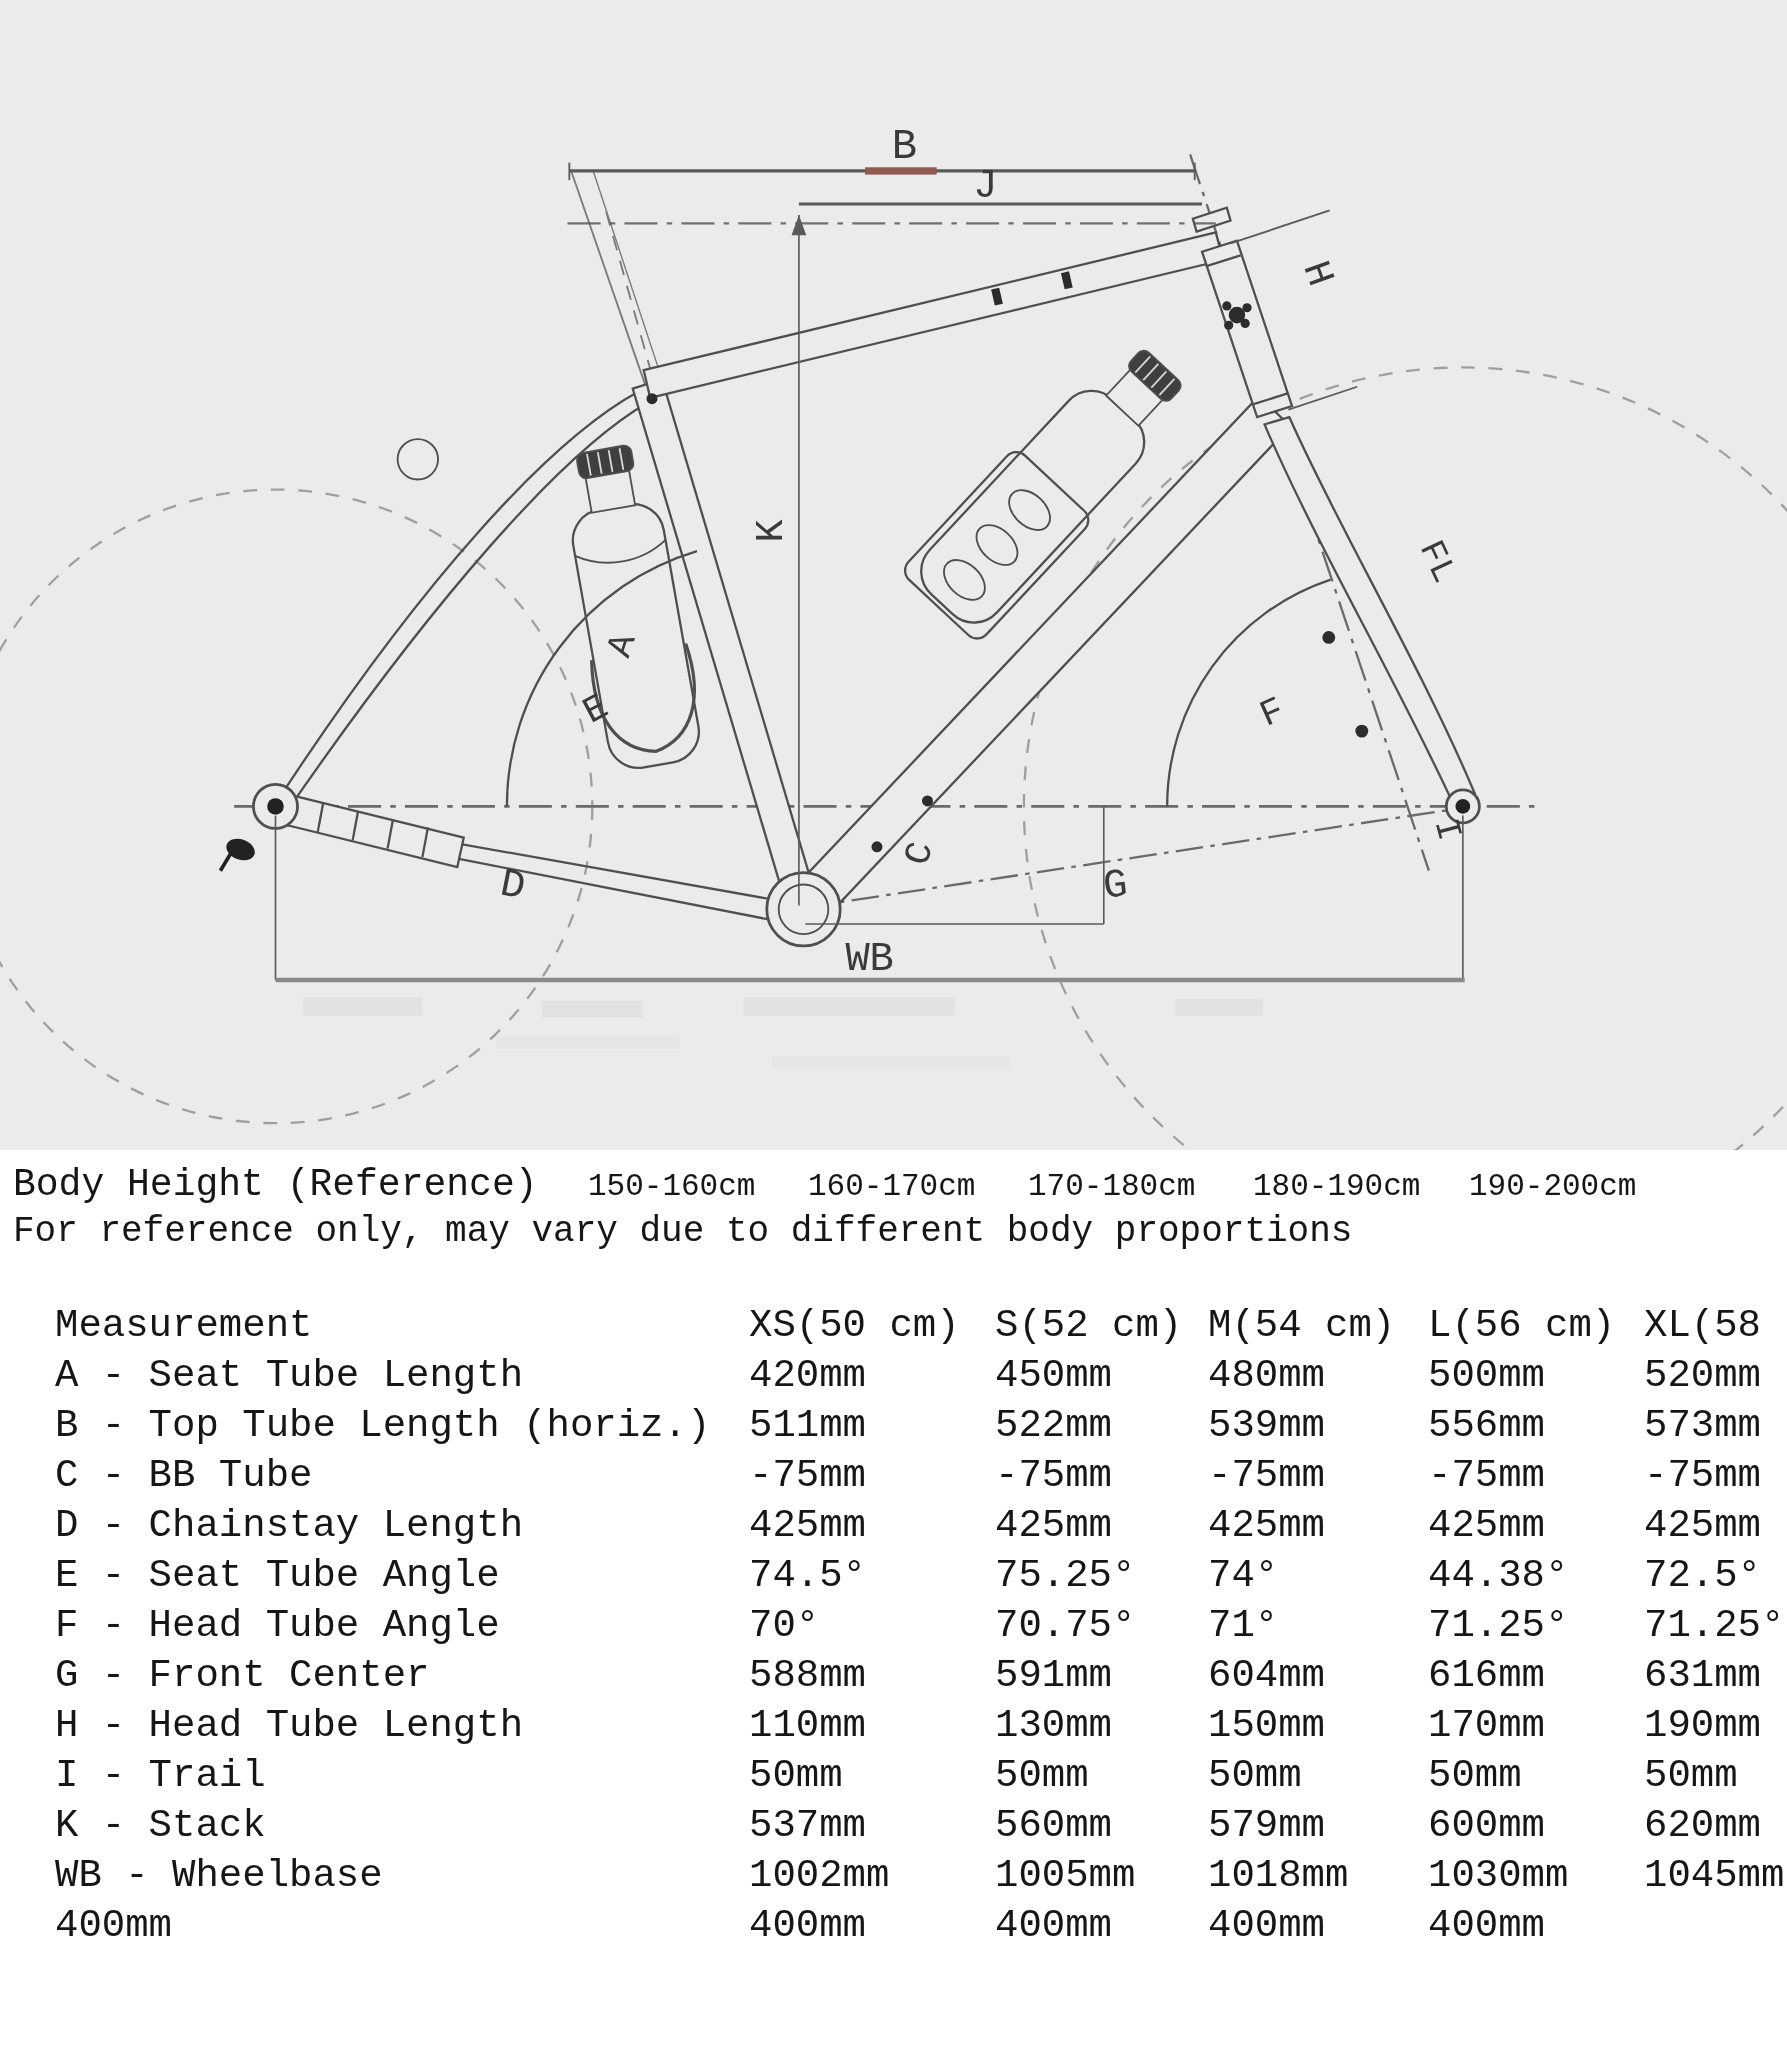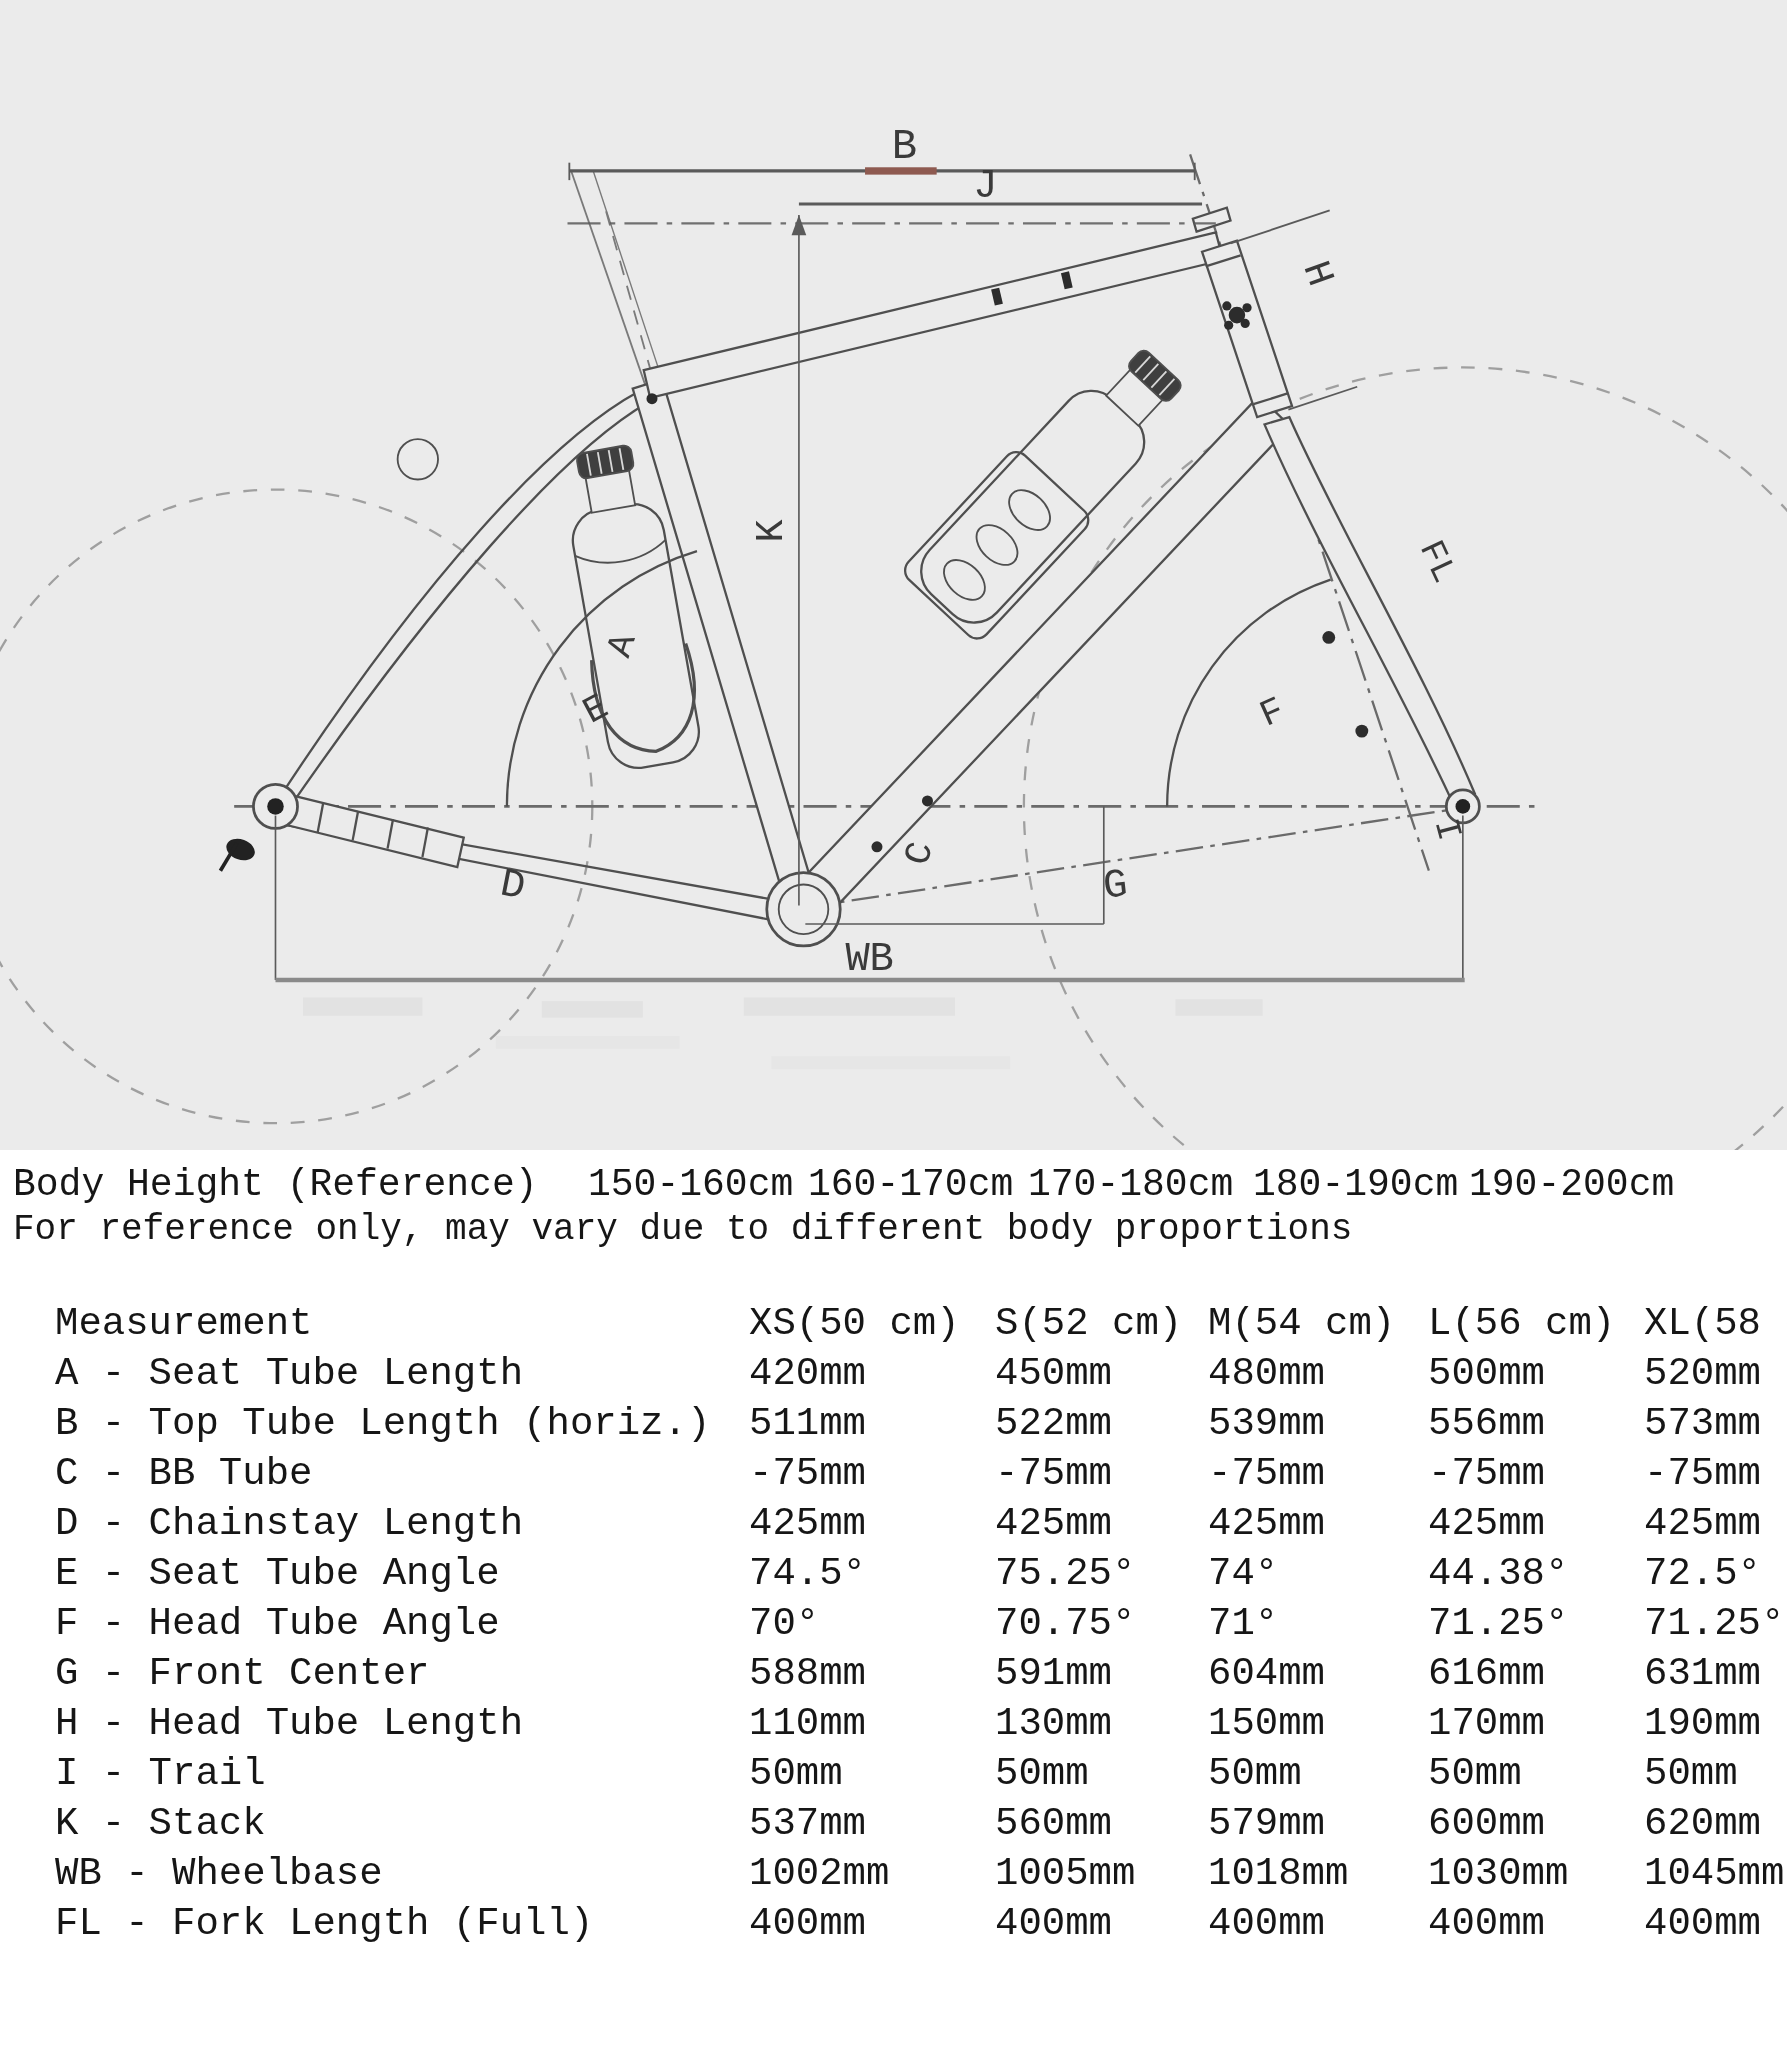--- a/index.html
+++ b/index.html
@@ -5,21 +5,21 @@
   html,body{margin:0;padding:0;background:#ffffff;}
   .page{position:relative;width:1787px;height:2046px;background:#ffffff;overflow:hidden;
         font-family:"Liberation Mono","DejaVu Sans Mono",monospace;color:#161616;}
   .diagram-wrap{position:relative;width:1787px;height:1150px;background:#ebebeb;}
   .diagram-wrap svg{display:block;}
   svg text{font-family:"Liberation Mono","DejaVu Sans Mono",monospace;fill:#3a3a3a;}
 
   .sheet{position:relative;padding:13px 12px 0 13px;}
   .bh-row{display:grid;grid-template-columns:575px 220px 220px 225px 216px 1fr;align-items:baseline;line-height:44px;}
   .bh-label{font-size:38px;white-space:nowrap;}
-  .bh-range{font-size:38px;white-space:nowrap;}
+  .bh-range{font-size:31px;white-space:nowrap;}
   .note-line{font-size:36px;line-height:46px;white-space:nowrap;}
   .geo-table{margin-top:46px;margin-left:42px;}
   .geo-row{display:grid;grid-template-columns:694px 246px 213px 220px 216px 1fr;line-height:50px;}
   .geo-row span{font-size:39px;white-space:nowrap;overflow:visible;}
 </style>
 </head>
 <body>
 
 <div class="page">
 
@@ -294,21 +294,20 @@
           </div>
           <div class="geo-row">
             <span>WB - Wheelbase</span>
             <span>1002mm</span>
             <span>1005mm</span>
             <span>1018mm</span>
             <span>1030mm</span>
             <span>1045mm</span>
           </div>
           <div class="geo-row">
-            <span>FL - Fork Length (Full)</span>
             <span>400mm</span>
             <span>400mm</span>
             <span>400mm</span>
             <span>400mm</span>
             <span>400mm</span>
           </div>
         </div>
     </div>
   </div>
 </div>

